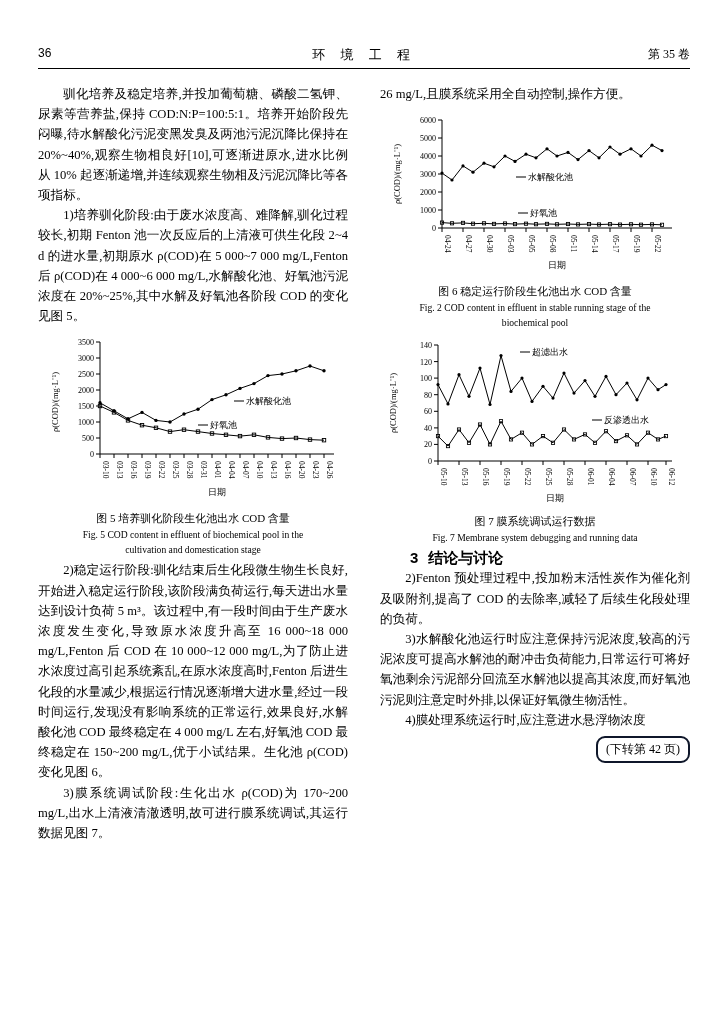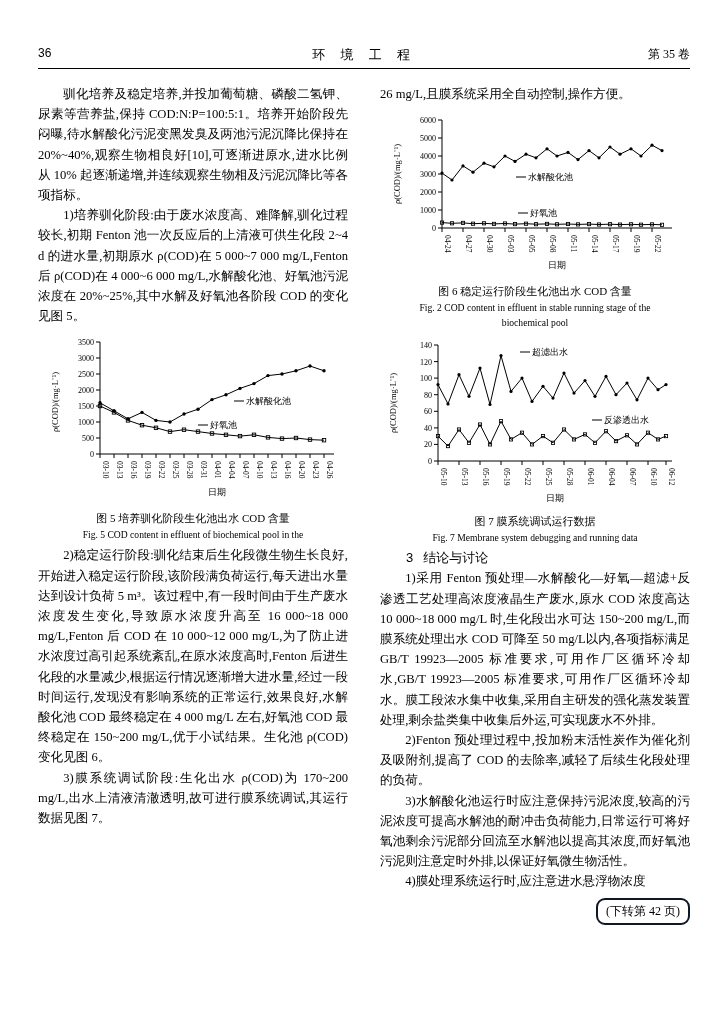--- a/index.html
+++ b/index.html
@@ -38,21 +38,21 @@
   .figblock{margin:6px 0 4px 0;}
   .figcap{text-align:center;font-size:11px;line-height:15px;margin-top:4px;}
   .figcap .cn{display:block;}
   .figcap .en{display:block;font-size:9.6px;line-height:13px;margin-top:2px;font-family:"Liberation Serif",serif;}
 
   
   .chart{position:relative;background:#fff;}
   .chart svg{display:block;}
 
   
-  .sec{font-size:13px;font-weight:normal;margin:6px 0 2px 0;text-indent:0;font-family:"Liberation Sans",sans-serif;}
+  .sec{font-size:15px;font-weight:bold;margin:6px 0 2px 0;text-indent:0;font-family:"Liberation Sans",sans-serif;}
   .sec .num{margin-right:10px;}
 
   .contlink{
     display:inline-block;
     border:2px solid #0f172a;
     border-radius:9px;
     padding:1px 8px 2px 8px;
     font-size:12px;
     float:right;
     margin-top:6px;
@@ -189,20 +189,21 @@
           <line x1="196" y1="69" x2="206" y2="69" stroke="#000"></line>
           <text x="172" y="96" font-size="9" font-family="Liberation Sans, sans-serif">好氧池</text>
           <line x1="160" y1="93" x2="170" y2="93" stroke="#000"></line>
 
           <text x="179" y="163" font-size="9" font-family="Liberation Sans, sans-serif" text-anchor="middle">日期</text>
         </svg>
       </div>
       <div class="figcap">
         <span class="cn">图 5   培养驯化阶段生化池出水 COD 含量</span>
         <span class="en">Fig. 5   COD content in effluent of biochemical pool in the</span>
+        <span class="en">cultivation and domestication stage</span>
       </div>
     </div>
 
     <p>2)稳定运行阶段:驯化结束后生化段微生物生长良好,开始进入稳定运行阶段,该阶段满负荷运行,每天进出水量达到设计负荷 5 m³。该过程中,有一段时间由于生产废水浓度发生变化,导致原水浓度升高至 16 000~18 000 mg/L,Fenton 后 COD 在 10 000~12 000 mg/L,为了防止进水浓度过高引起系统紊乱,在原水浓度高时,Fenton 后进生化段的水量减少,根据运行情况逐渐增大进水量,经过一段时间运行,发现没有影响系统的正常运行,效果良好,水解酸化池 COD 最终稳定在 4 000 mg/L 左右,好氧池 COD 最终稳定在 150~200 mg/L,优于小试结果。生化池 ρ(COD)变化见图 6。</p>
     <p>3)膜系统调试阶段:生化出水 ρ(COD)为 170~200 mg/L,出水上清液清澈透明,故可进行膜系统调试,其运行数据见图 7。</p>
   </div>
 
   <div class="col right">
 
     <p class="noind">26 mg/L,且膜系统采用全自动控制,操作方便。</p>
@@ -437,21 +438,20 @@
       <div class="figcap">
         <span class="cn">图 7   膜系统调试运行数据</span>
         <span class="en">Fig. 7   Membrane system debugging and running data</span>
       </div>
     </div>
 
     <p class="sec">
       <span class="num">3</span><span>结论与讨论</span>
     </p>
 
-    <p>1)采用 Fenton 预处理—水解酸化—好氧—超滤+反渗透工艺处理高浓度液晶生产废水,原水 COD 浓度高达 10 000~18 000 mg/L 时,生化段出水可达 150~200 mg/L,而膜系统处理出水 COD 可降至 50 mg/L以内,各项指标满足 GB/T 19923—2005 标准要求,可用作厂区循环冷却水,GB/T 19923—2005 标准要求,可用作厂区循环冷却水。膜工段浓水集中收集,采用自主研发的强化蒸发装置处理,剩余盐类集中收集后外运,可实现废水不外排。</p>
     <p>2)Fenton 预处理过程中,投加粉末活性炭作为催化剂及吸附剂,提高了 COD 的去除率,减轻了后续生化段处理的负荷。</p>
     <p>3)水解酸化池运行时应注意保持污泥浓度,较高的污泥浓度可提高水解池的耐冲击负荷能力,日常运行可将好氧池剩余污泥部分回流至水解池以提高其浓度,而好氧池污泥则注意定时外排,以保证好氧微生物活性。</p>
     <p>4)膜处理系统运行时,应注意进水悬浮物浓度</p>
 
     <div class="clearfix">
       <span class="contlink">(下转第 42 页)</span>
     </div>
   </div>
 
 </div>

